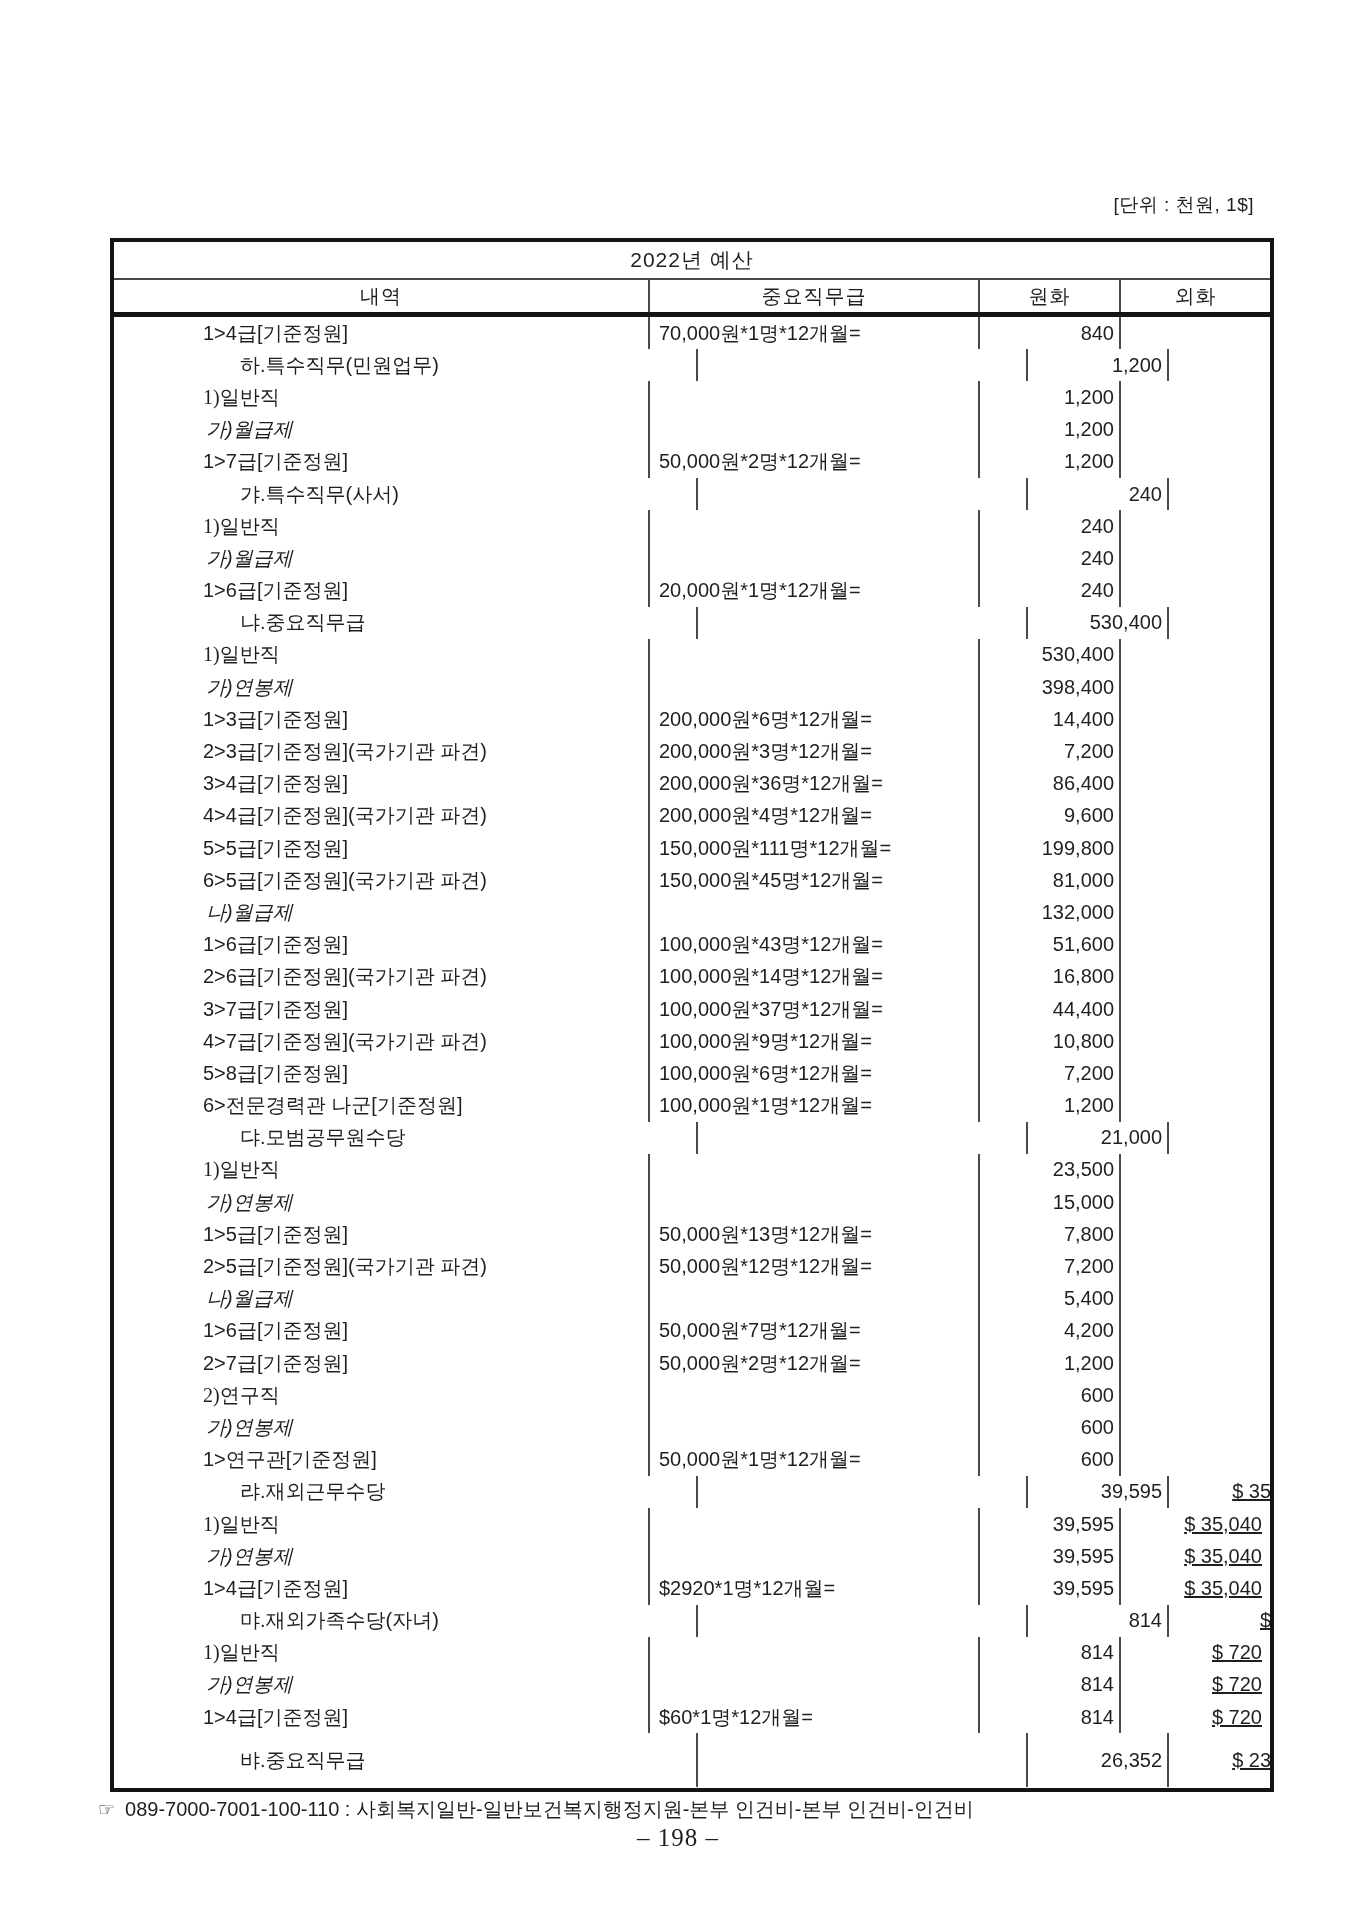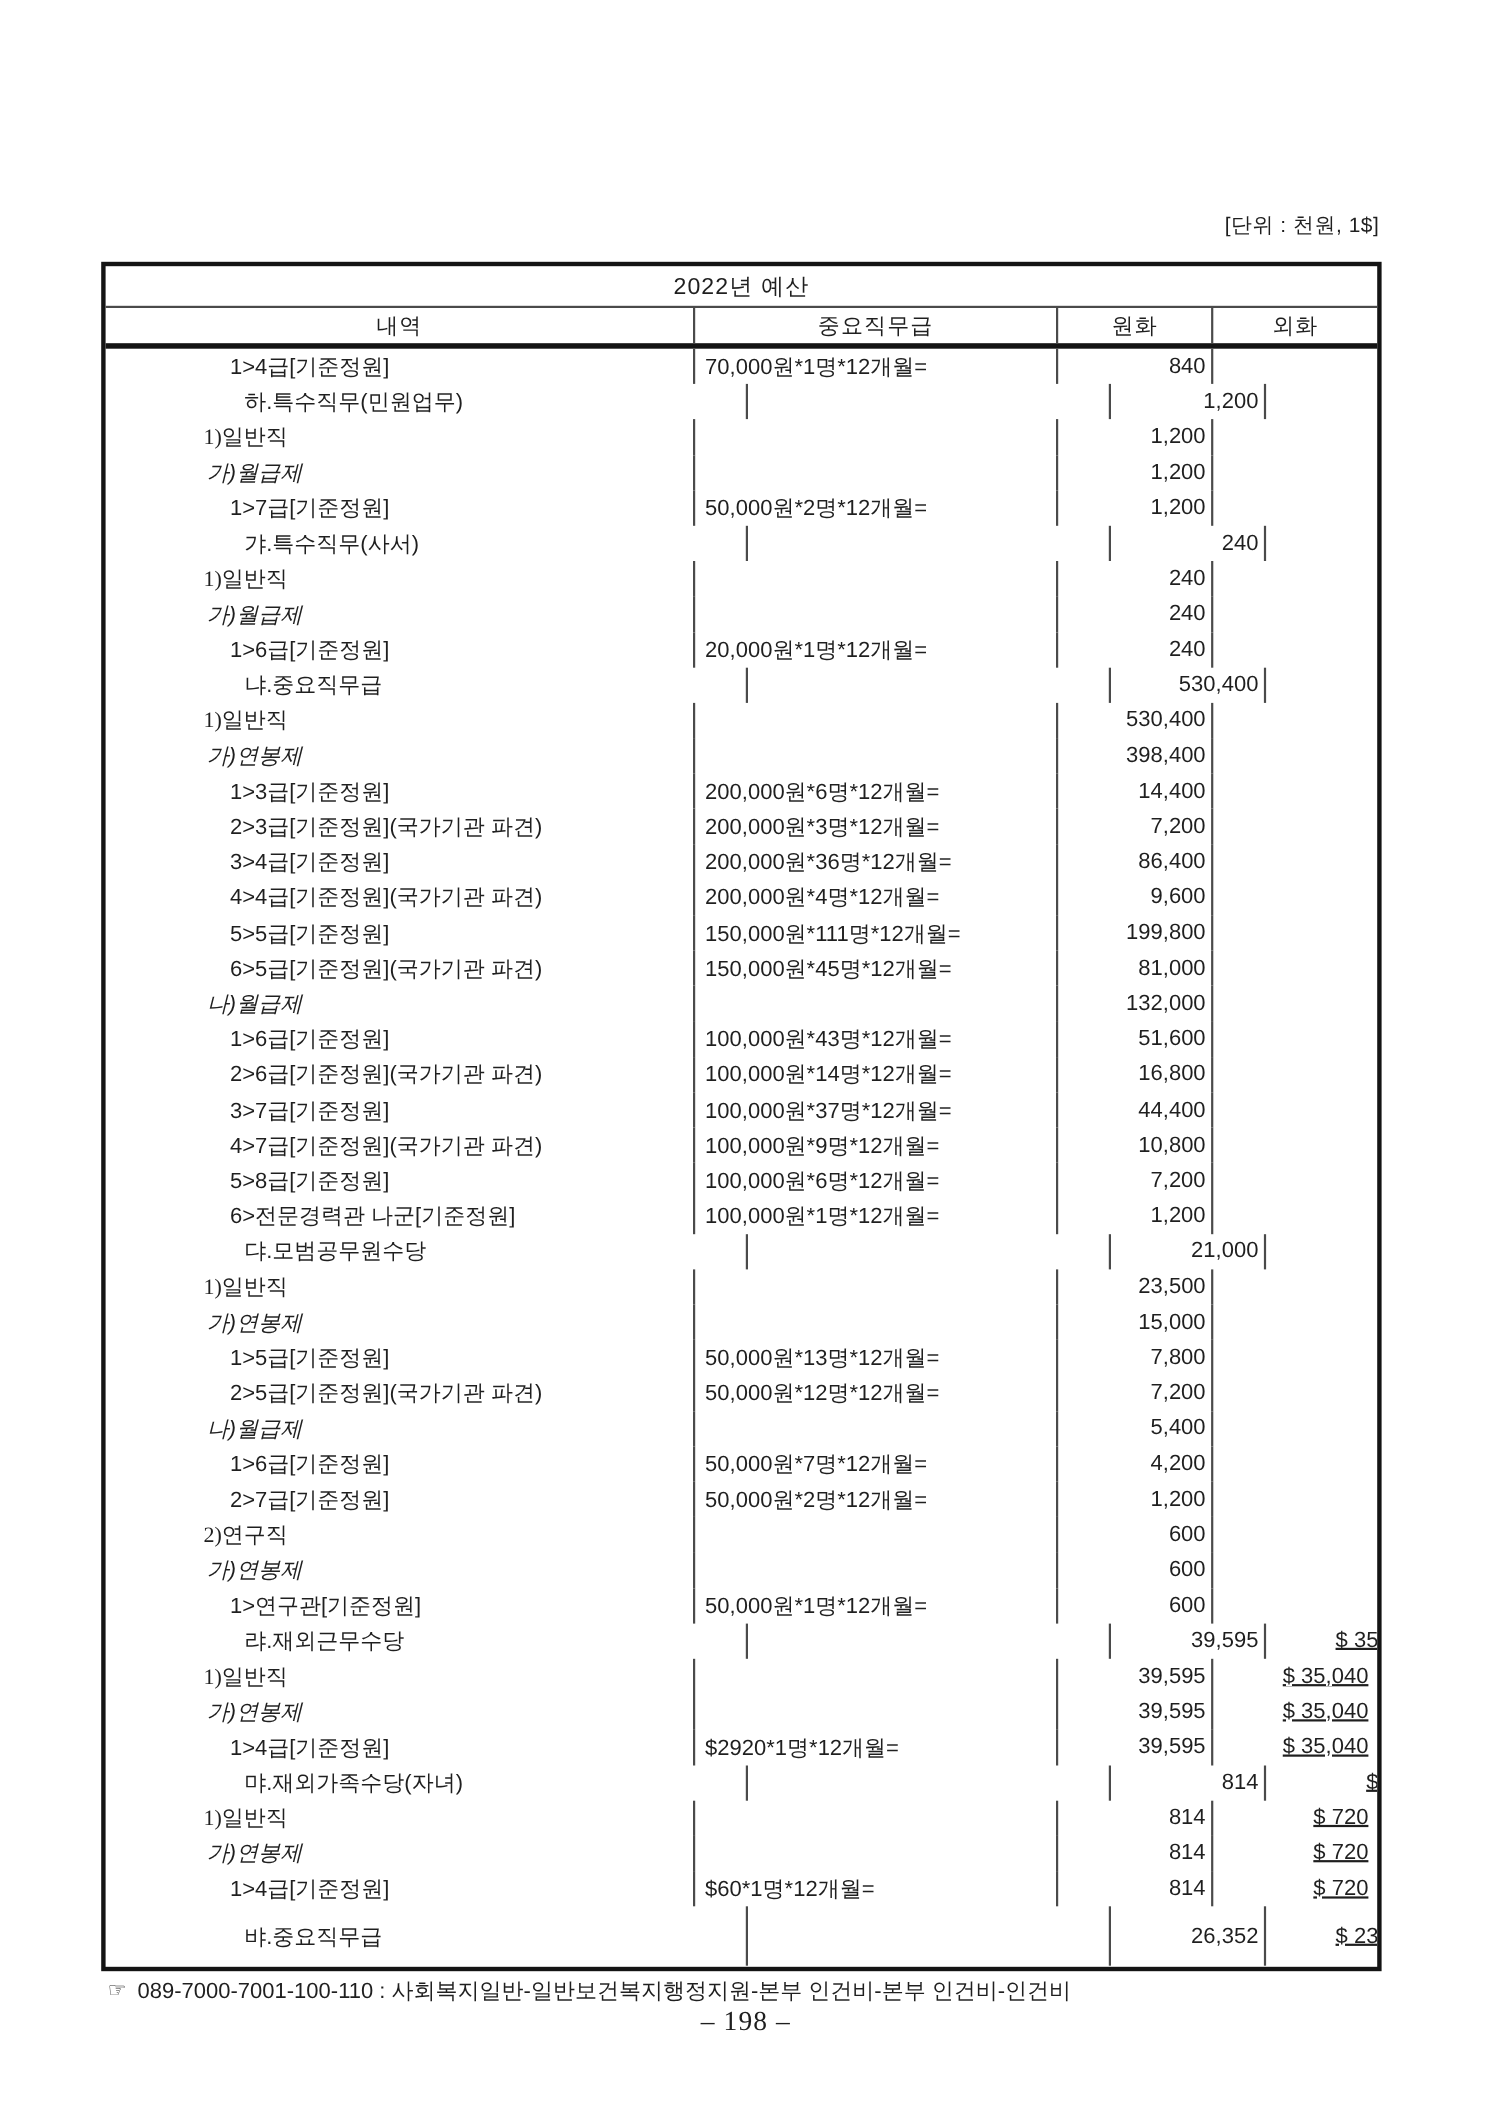--- a/index.html
+++ b/index.html
@@ -14,21 +14,21 @@
   .unit-label{
     position:absolute;
     top:192px;right:102px;
     font-size:19px;
     letter-spacing:0.5px;
     color:#1f1f1f;
     white-space:nowrap;
   }
   .budget-table{
     position:absolute;
-    left:92px;top:238px;
+    left:110px;top:238px;
     width:1164px;height:1554px;
     box-sizing:border-box;
     border:4px solid #141414;
     background:#fff;
     display:flex;
     flex-direction:column;
   }
   .title-row{
     height:36px;
     flex:0 0 36px;
@@ -74,21 +74,21 @@
     font-size:20px;
     white-space:nowrap;
     overflow:hidden;
   }
   .cell.c2{padding-left:9px;}
   .cell.c3{justify-content:flex-end;padding-right:5px;}
   .cell.c4{justify-content:flex-end;padding-right:8px;text-decoration:underline;}
   .lv-a{padding-left:78px;margin-left:48px;}
   .lv-b{padding-left:89px;font-family:Liberation Serif, serif;}
   .lv-c{padding-left:92px;font-style:italic;}
-  .lv-d{padding-left:113px;}
+  .lv-d{padding-left:89px;}
   .footnote{
     position:absolute;
     left:98px;top:1796px;
     font-size:20px;
     display:flex;align-items:center;
     white-space:nowrap;
   }
   .footnote .marker{font-size:19px;margin-right:10px;color:#2a2a2a;}
   .page-number{
     position:absolute;

